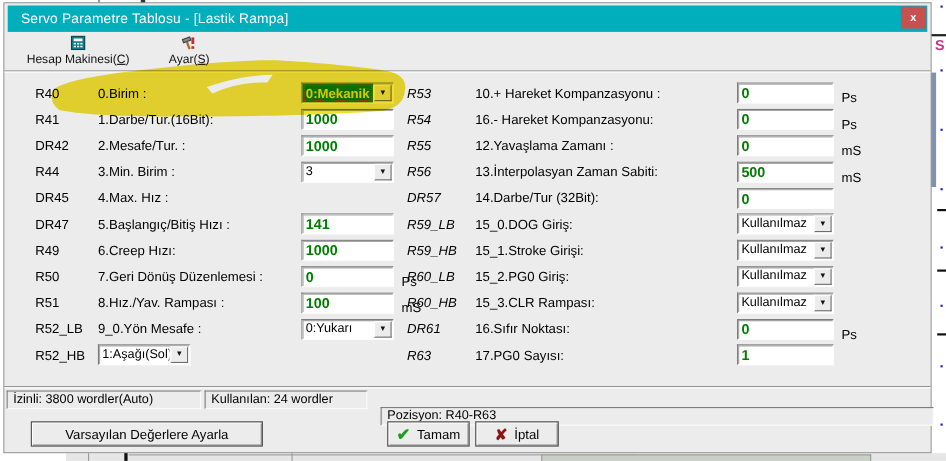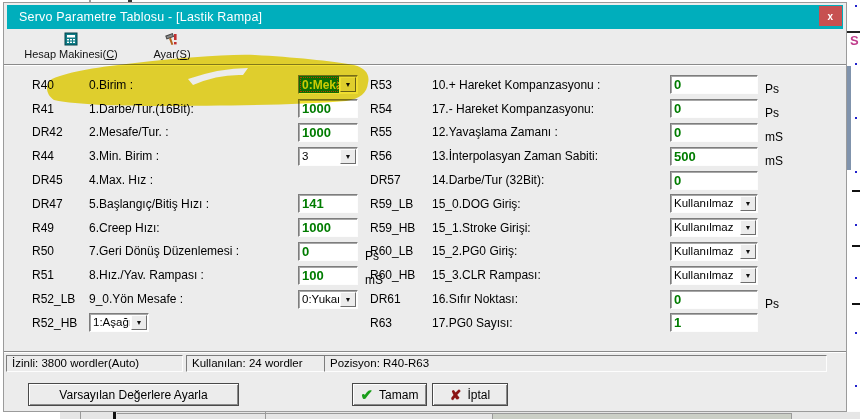--- a/index.html
+++ b/index.html
@@ -45,23 +45,23 @@
          border-top:1px solid #8a8a8a; border-bottom:1px solid #ffffff; }
   #sep-toolbar { top:61px; }
   #sep-status  { top:348px; }
 
   
   .pcol { position:absolute; top:70px; }
   #col-left  { left:28px;  width:352px; }
   #col-right { left:366px; width:414px; }
   .prow { height:23.8px; display:flex; align-items:center; font-size:12px; color:#000; }
   .reg { width:57px; flex:none; }
-  #col-right .reg { width:62px; }
+  #col-right .reg { width:62px;font-style:italic; }
   .plabel { flex:1; min-width:0; white-space:nowrap; }
-  .fieldwrap { flex:none; width:60px; height:19px; position:relative; }
+  .fieldwrap { flex:none; width:84px; height:19px; position:relative; }
   #col-right .fieldwrap { width:88px; }
   .unit { flex:none; width:26px; padding-left:7px; padding-top:9px; font-size:12px; }
 
   .tinput, .combo {
     position:absolute; inset:0; background:#ffffff;
     border:1px solid; border-color:#7d7d7d #fdfdfd #fdfdfd #7d7d7d;
     box-shadow:inset 1px 1px 0 rgba(60,60,60,.45);
   }
   .tinput { font-family:"Liberation Sans", sans-serif; font-size:13px; font-weight:bold;
             color:#007C00; padding:0 3px; outline:none; }
@@ -76,21 +76,21 @@
 
   
   .hl { position:absolute; left:36px; top:45px; mix-blend-mode:multiply; pointer-events:none; }
 
   
   .spanel { position:absolute; top:352px; height:17px; background:#ECECEC;
             border:1px solid; border-color:#7d7d7d #fdfdfd #fdfdfd #7d7d7d;
             font-size:11.5px; padding:1px 5px; white-space:nowrap; overflow:hidden; }
   #sp1 { left:2px;   width:177px; }
   #sp2 { left:182px; width:148px; }
-  #sp3 { left:320px; width:503px; }
+  #sp3 { left:342px; width:503px;margin-top:15px; }
 
   
   .btn { position:absolute; top:380px; height:23px; background:#ECECEC;
          border:1px solid #4a4a4a;
          box-shadow:inset 1px 1px 0 #ffffff, inset -1px -1px 0 #8a8a8a;
          font-family:"Liberation Sans", sans-serif; font-size:12px; color:#000;
          display:flex; align-items:center; justify-content:center; gap:6px; cursor:default; }
   #btn-defaults { left:24px;  width:211px; }
   #btn-ok      { left:348px; width:75px; }
   #btn-cancel  { left:428px; width:76px; }
@@ -287,21 +287,21 @@
     <span class="plabel">10.+ Hareket Kompanzasyonu :</span>
     <span class="fieldwrap">
       <input class="tinput" type="text" value="0" style="">
 
     </span>
     <span class="unit">Ps</span>
   </div>
 
   <div class="prow">
     <span class="reg">R54</span>
-    <span class="plabel">17.- Hareket Kompanzasyonu:</span>
+    <span class="plabel">16.- Hareket Kompanzasyonu:</span>
     <span class="fieldwrap">
       <input class="tinput" type="text" value="0" style="">
 
     </span>
     <span class="unit">Ps</span>
   </div>
 
   <div class="prow">
     <span class="reg">R55</span>
     <span class="plabel">12.Yavaşlama Zamanı :</span>

